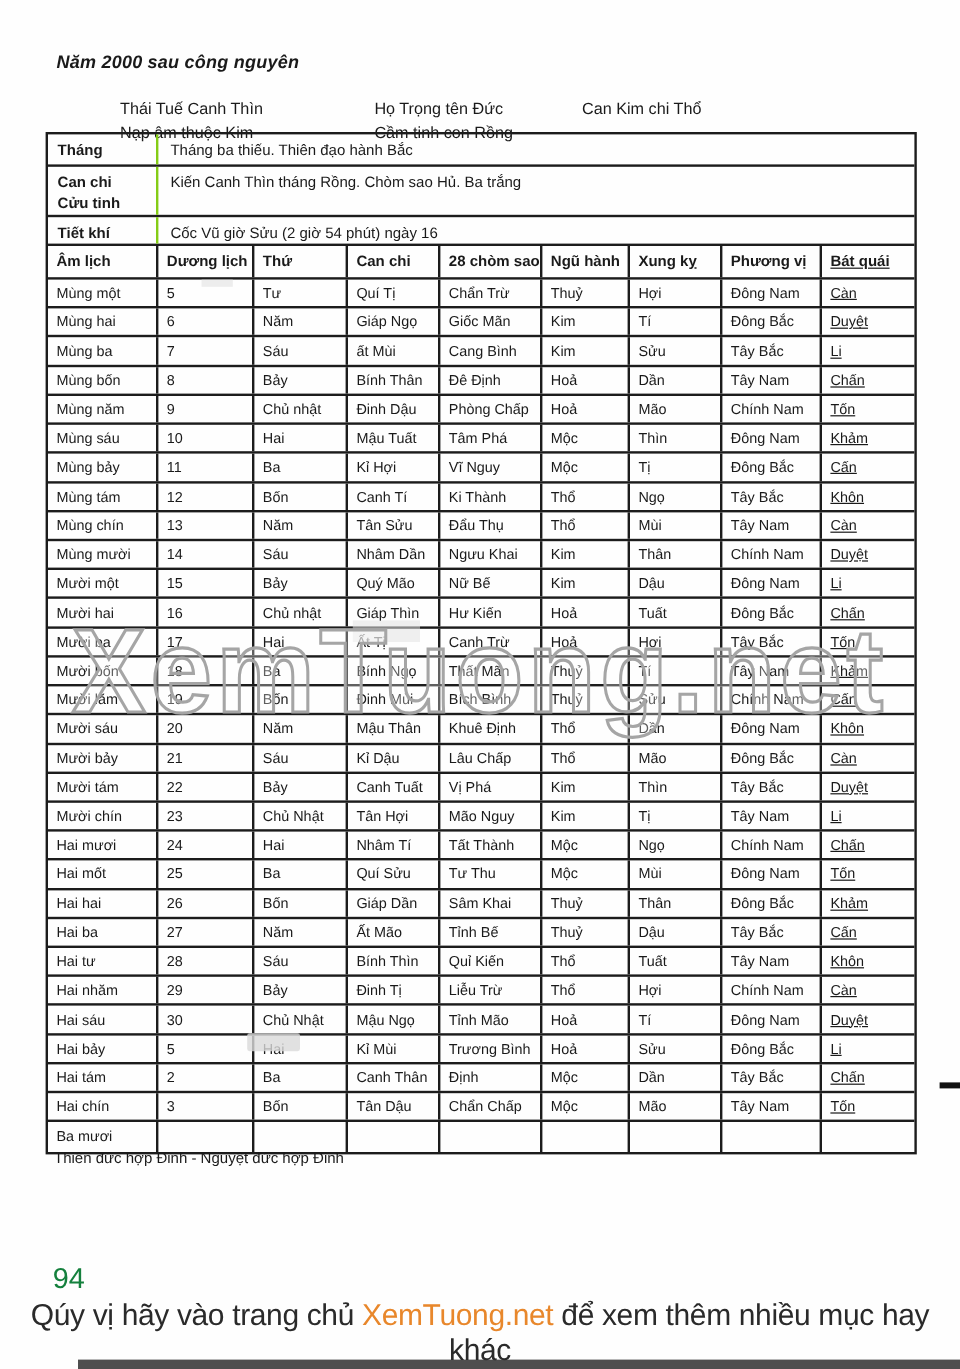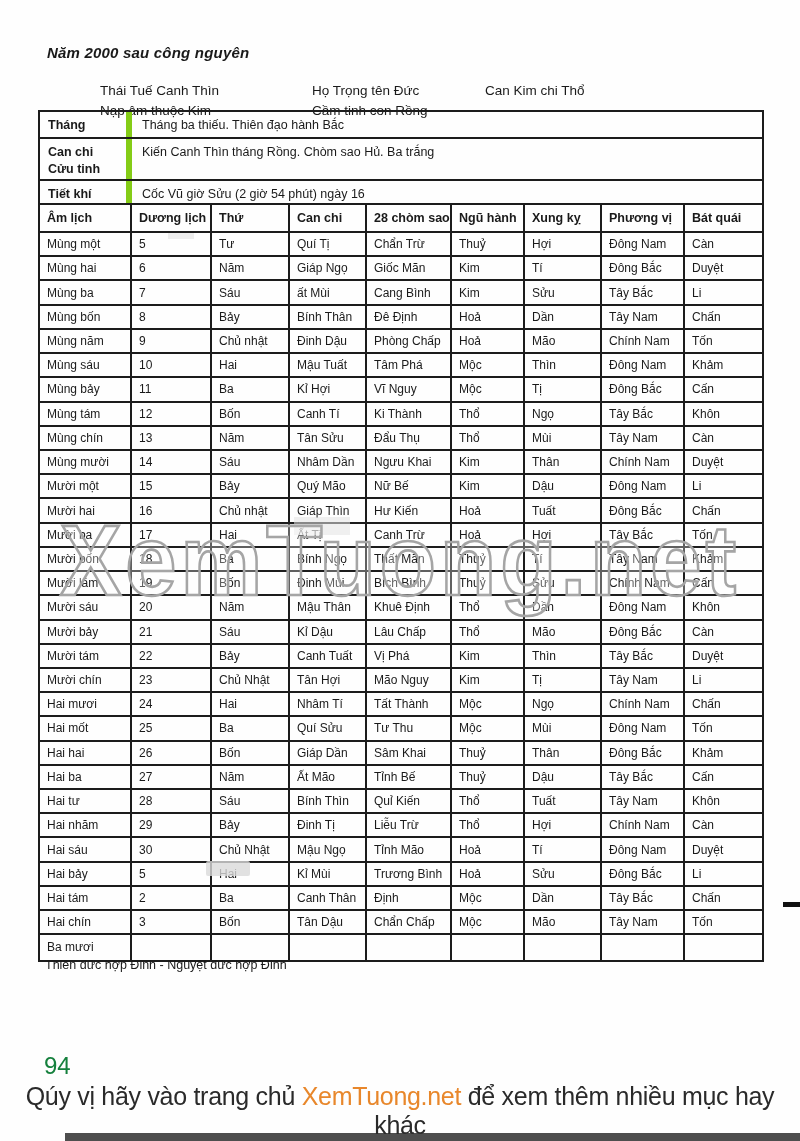--- a/index.html
+++ b/index.html
@@ -31,21 +31,21 @@
     position:absolute;left:38px;top:110px;width:726px;
     border:2px solid #1c1c1c;
     box-sizing:border-box;
     background:transparent;
   }
   .info-row{
     display:flex;border-bottom:2px solid #1c1c1c;box-sizing:border-box;
   }
   .info-label{
     width:92px;flex:0 0 92px;box-sizing:border-box;
-    border-right:6px solid #84cc16;
+    border-right:2px solid #84cc16;
     font-weight:bold;font-size:12.5px;
     padding:5px 6px 2px 8px;line-height:17px;
   }
   .info-value{
     flex:1;font-size:12.5px;padding:5px 6px 2px 10px;line-height:17px;
   }
   .r-thang{height:27px;}
   .r-canchi{height:42px;}
   .r-tietkhi{height:24px;}
 
@@ -59,21 +59,21 @@
   .trow:last-child{border-bottom:none;}
   .thead .cell{font-weight:bold;font-size:12.5px;}
   .cell{
     box-sizing:border-box;
     border-right:2px solid #1c1c1c;
     font-size:12px;
     padding:0 4px 0 7px;
     display:flex;align-items:center;
     white-space:nowrap;overflow:hidden;
   }
-  .thead .cell:last-child,.trow .cell:last-child{border-right:none;}
+  .thead .cell:last-child,.trow .cell:last-child{border-right:none;text-decoration:underline;}
 
   
   .watermark{
     position:absolute;left:26px;top:508px;width:748px;
     font-size:92px;font-weight:bold;
     letter-spacing:4px;
     color:rgba(255,255,255,0.30);
     -webkit-text-stroke:2.5px #a5a5a5;
     text-align:center;
     transform:scaleY(1.08);

